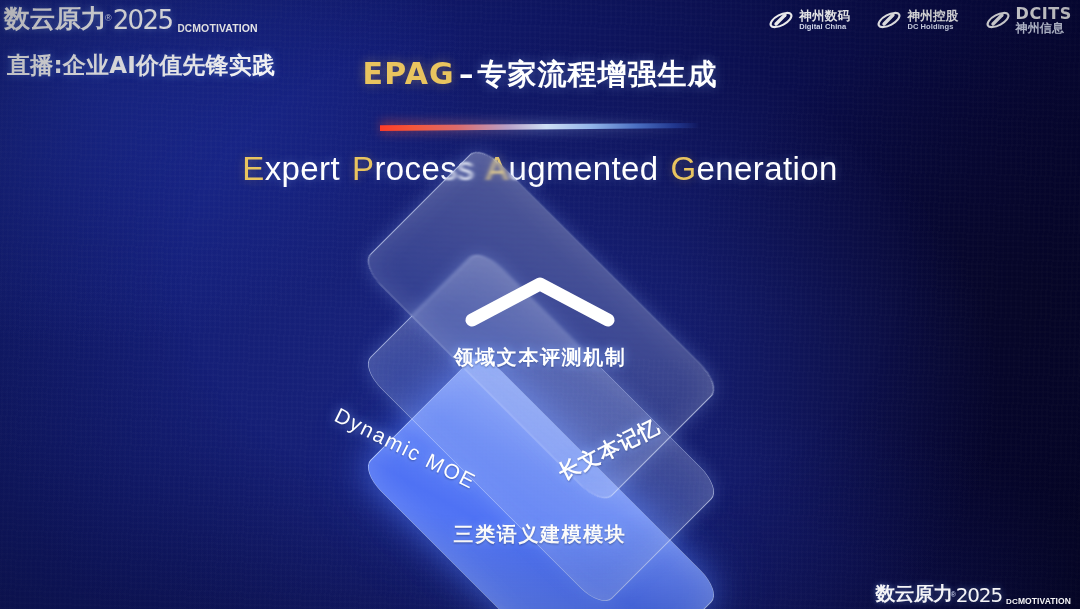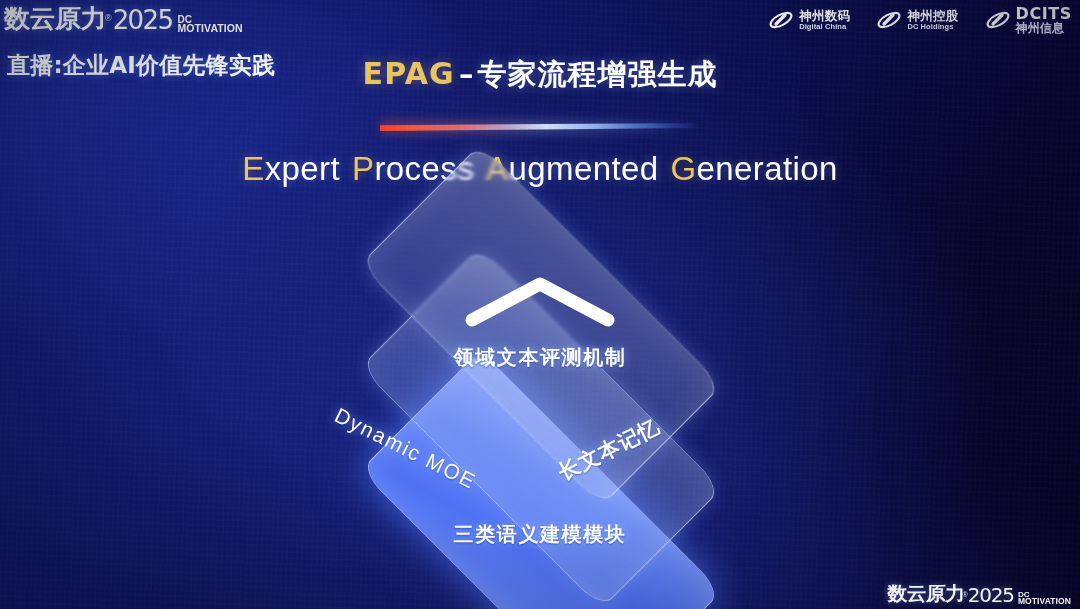--- a/index.html
+++ b/index.html
@@ -69,21 +69,20 @@
     font-size: 26px;
     font-weight: 400;
     color: #ffffff;
     letter-spacing: -1.6px;
     position: relative;
     left: -2px;
     text-shadow: 0 0 7px rgba(150,190,255,0.5);
   }
   .brand-dc {
     display: flex;
-    flex-direction: column;
     line-height: 0.92;
     position: relative;
     left: 1px;
     bottom: 1px;
   }
   .brand-dc-top {
     font-size: 10px;
     font-weight: 700;
     color: #ffffff;
     letter-spacing: 0.2px;

